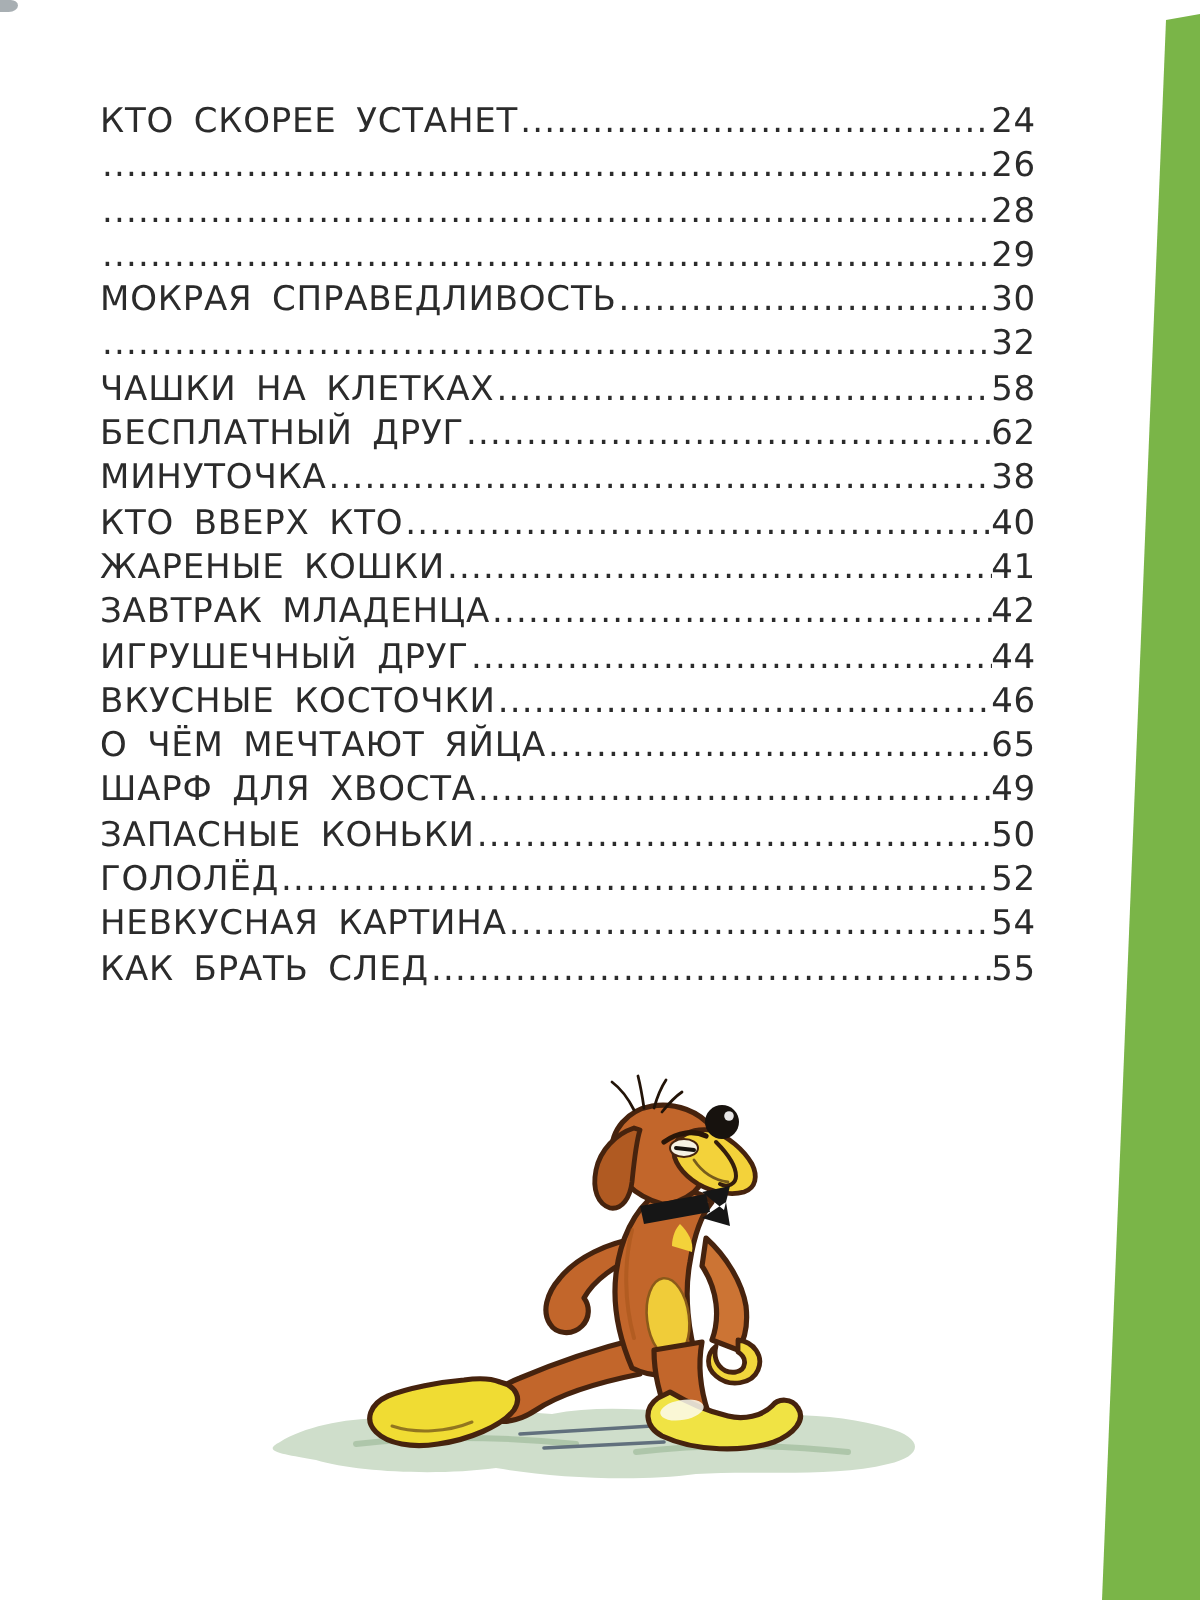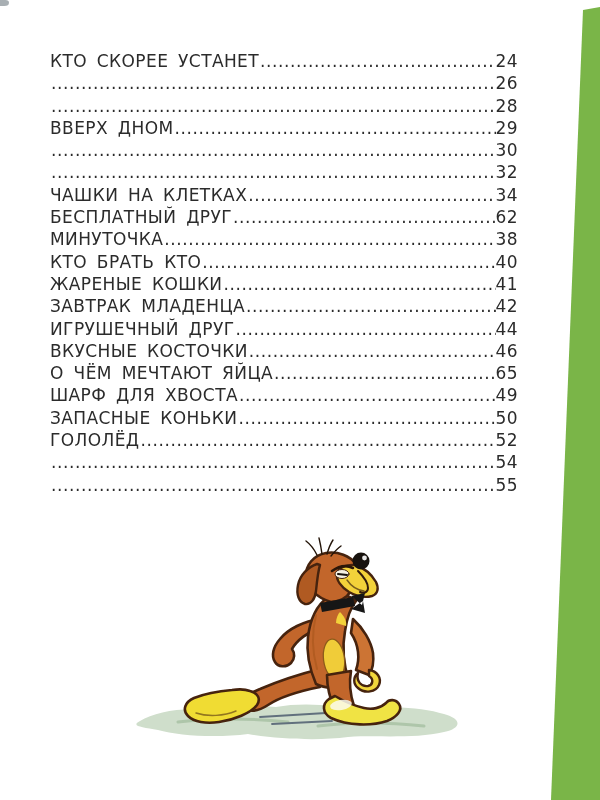--- a/index.html
+++ b/index.html
@@ -47,49 +47,49 @@
       </div>
       <div class="toc-row">
         <span class="toc-dots">........................................................................................................................</span>
         <span class="toc-page">26</span>
       </div>
       <div class="toc-row">
         <span class="toc-dots">........................................................................................................................</span>
         <span class="toc-page">28</span>
       </div>
       <div class="toc-row">
-        <span class="toc-title">ВВЕРХ ДНОМ</span>
         <span class="toc-dots">........................................................................................................................</span>
         <span class="toc-page">29</span>
       </div>
       <div class="toc-row">
+        <span class="toc-title">МОКРАЯ СПРАВЕДЛИВОСТЬ</span>
         <span class="toc-dots">........................................................................................................................</span>
         <span class="toc-page">30</span>
       </div>
       <div class="toc-row">
         <span class="toc-dots">........................................................................................................................</span>
         <span class="toc-page">32</span>
       </div>
       <div class="toc-row">
         <span class="toc-title">ЧАШКИ НА КЛЕТКАХ</span>
         <span class="toc-dots">........................................................................................................................</span>
-        <span class="toc-page">34</span>
+        <span class="toc-page">58</span>
       </div>
       <div class="toc-row">
         <span class="toc-title">БЕСПЛАТНЫЙ ДРУГ</span>
         <span class="toc-dots">........................................................................................................................</span>
         <span class="toc-page">62</span>
       </div>
       <div class="toc-row">
         <span class="toc-title">МИНУТОЧКА</span>
         <span class="toc-dots">........................................................................................................................</span>
         <span class="toc-page">38</span>
       </div>
       <div class="toc-row">
-        <span class="toc-title">КТО БРАТЬ КТО</span>
+        <span class="toc-title">КТО ВВЕРХ КТО</span>
         <span class="toc-dots">........................................................................................................................</span>
         <span class="toc-page">40</span>
       </div>
       <div class="toc-row">
         <span class="toc-title">ЖАРЕНЫЕ КОШКИ</span>
         <span class="toc-dots">........................................................................................................................</span>
         <span class="toc-page">41</span>
       </div>
       <div class="toc-row">
         <span class="toc-title">ЗАВТРАК МЛАДЕНЦА</span>
@@ -120,24 +120,26 @@
         <span class="toc-title">ЗАПАСНЫЕ КОНЬКИ</span>
         <span class="toc-dots">........................................................................................................................</span>
         <span class="toc-page">50</span>
       </div>
       <div class="toc-row">
         <span class="toc-title">ГОЛОЛЁД</span>
         <span class="toc-dots">........................................................................................................................</span>
         <span class="toc-page">52</span>
       </div>
       <div class="toc-row">
+        <span class="toc-title">НЕВКУСНАЯ КАРТИНА</span>
         <span class="toc-dots">........................................................................................................................</span>
         <span class="toc-page">54</span>
       </div>
       <div class="toc-row">
+        <span class="toc-title">КАК БРАТЬ СЛЕД</span>
         <span class="toc-dots">........................................................................................................................</span>
         <span class="toc-page">55</span>
       </div>
     </div>
 
   <svg class="dog-illustration" viewBox="0 0 360 215" xmlns="http://www.w3.org/2000/svg" aria-hidden="true">
     <g stroke-linecap="round" stroke-linejoin="round">
 
       <path d="M20 186 C34 177 62 172 86 175 C106 168 132 170 156 172 C182 167 214 170 244 175 C272 170 304 173 324 179 C342 184 342 193 324 197 C296 204 258 200 228 202 C198 206 158 204 128 199 C98 203 58 201 38 195 C22 192 10 191 20 186 Z" fill="#cfdecb"></path>
       <path d="M58 187 C98 182 138 184 168 187 M198 191 C238 186 276 188 304 191" fill="none" stroke="#9cb898" stroke-width="3" opacity=".65"></path>

